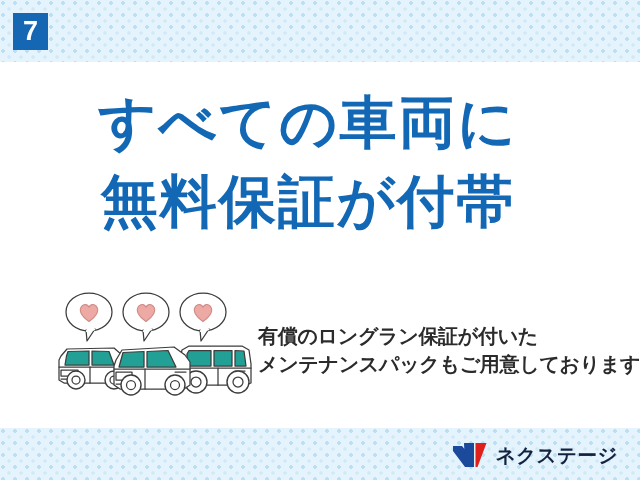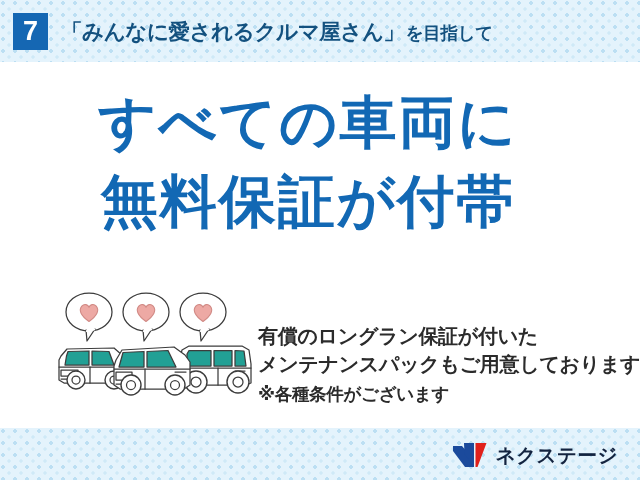--- a/index.html
+++ b/index.html
@@ -160,24 +160,20 @@
 <body>
 
 <div id="stage">
 
   <div id="band-top" class="dot-bg"></div>
 
   <div id="panel"></div>
 
   <div id="header">
     <div id="num-badge">7</div>
-    <div id="header-text">
-      <span id="header-main">「みんなに愛されるクルマ屋さん」</span>
-      <span id="header-suffix">を目指して</span>
-    </div>
   </div>
 
   <div id="headline">
     <span class="ln ln1">すべての車両に</span>
     <span class="ln ln2">無料保証が付帯</span>
   </div>
 
   <div id="lower">
 
     <div id="cars-art">
@@ -261,21 +257,20 @@
             <circle cx="119" cy="97" r="4.5" fill="#ffffff" stroke="#3c3c3c"></circle>
           </g>
 
         </g>
       </svg>
     </div>
 
     <div id="body-copy">
       <span class="bl bl1">有償のロングラン保証が付いた</span>
       <span class="bl bl2">メンテナンスパックもご用意しております。</span>
-      <span class="bl bl3">※各種条件がございます</span>
     </div>
 
   </div>
 
   <div id="band-bottom" class="dot-bg"></div>
 
   <div id="footer-logo">
     <svg id="logo-mark" viewBox="0 0 36 26">
       <path d="M1 25 L1 4 L10 4 L22 18 L22 25 L13 25 L1 9 Z" fill="#1b4a9c"></path>
       <path d="M12 1 L22 1 L22 25 L12.5 12 Z" fill="#1b4a9c"></path>

